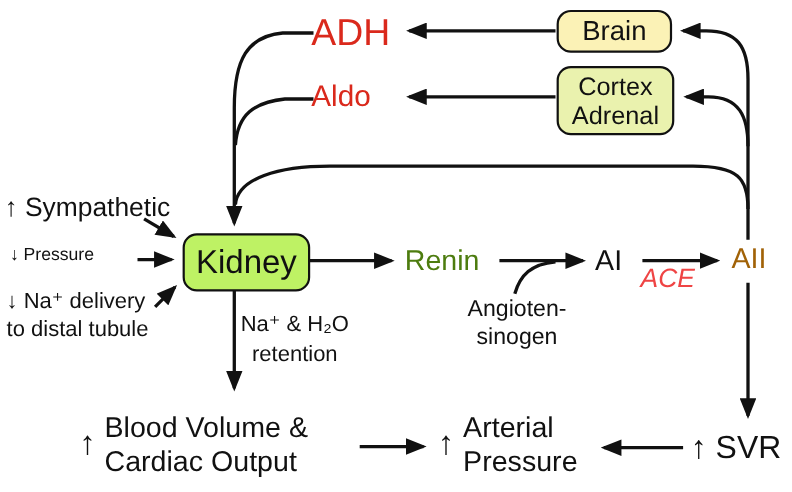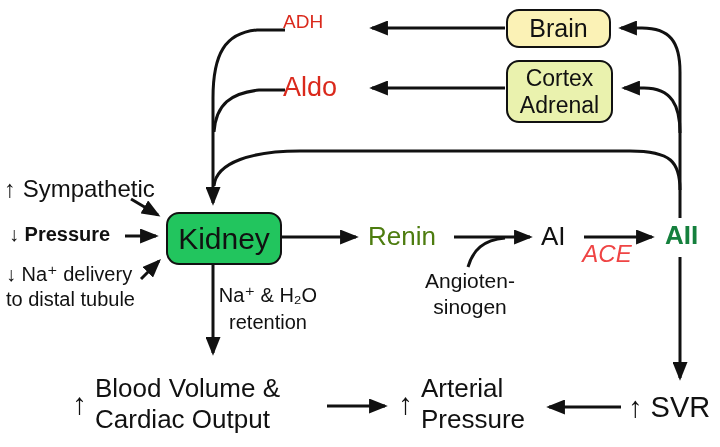--- a/index.html
+++ b/index.html
@@ -14,30 +14,30 @@
   .green{color:#4da53b;}
   .box{
     position:absolute;display:flex;align-items:center;justify-content:center;
     border:2.5px solid #111;border-radius:13px;text-align:center;
   }
   
   .box-brain{left:506px;top:9px;width:101px;height:35px;font-size:25px;background:#fbf2b6;align-items:center;}
   .box-adrenal{left:506px;top:60px;width:103px;height:59px;font-size:23px;line-height:27px;background:#eaf2ae;}
   .box-kidney{left:166px;top:212px;width:112px;height:49px;font-size:30px;background:#f9c5c2;}
   
-  .lbl-adh{left:283px;top:12px;font-size:19px;}
+  .lbl-adh{left:283px;top:12px;font-size:34px;}
   .lbl-aldo{left:283px;top:73px;font-size:27px;}
   .lbl-renin{left:368px;top:222px;font-size:26px;}
   .lbl-ai{left:541px;top:222px;font-size:26px;text-align:right;}
   .lbl-ace{left:577px;top:241px;width:60px;text-align:center;font-size:24px;font-style:italic;}
   .lbl-aii{left:665px;top:221px;font-size:26px;}
   .lbl-angio{left:405px;top:268px;width:130px;text-align:center;font-size:21px;line-height:26px;}
   
   .lbl-symp{left:4px;top:176px;font-size:24px;}
-  .lbl-press{left:9px;top:223px;font-size:20px;font-weight:bold;}
+  .lbl-press{left:9px;top:223px;font-size:16px;}
   .lbl-nadel{left:6px;top:262px;font-size:20px;line-height:25px;}
   
   .lbl-retention{left:216px;top:282px;width:104px;text-align:center;font-size:20px;line-height:27px;}
   .bigrow{position:absolute;display:flex;align-items:center;gap:8px;}
   .bigrow .up{font-size:30px;line-height:1;}
   .bigrow .two{text-align:left;font-size:26px;line-height:31px;white-space:nowrap;}
   .row-bv{left:72px;top:373px;}
   .row-ap{left:398px;top:373px;}
   .lbl-svr{left:628px;top:392px;font-size:29px;}
 </style>
@@ -93,35 +93,35 @@
 
   <div class="box box-brain" style="background-color: rgb(251, 242, 182);">
     <span>Brain</span>
   </div>
   <div class="box box-adrenal" style="background-color: rgb(234, 242, 174);">
     <span>
       <span style="display:block">Cortex</span>
       <span style="display:block">Adrenal</span>
     </span>
   </div>
-  <div class="box box-kidney" style="background-color: #22c55e;">
+  <div class="box box-kidney" style="background-color: #bef264;">
     <span>Kidney</span>
   </div>
 
   <div class="lbl lbl-symp">↑ Sympathetic</div>
   <div class="lbl lbl-press">↓ Pressure</div>
   <div class="lbl lbl-nadel">
     <span style="display:block">↓ Na⁺ delivery</span>
     <span style="display:block">to distal tubule</span>
   </div>
 
   <div class="lbl lbl-renin red" style="color: #4d7c0f;">Renin</div>
   <div class="lbl lbl-ai">AI</div>
   <div class="lbl lbl-ace green" style="color: #ef4444;">ACE</div>
-  <div class="lbl lbl-aii red" style="color: #15803d; font-weight: bold;">AII</div>
+  <div class="lbl lbl-aii red" style="color: #a16207;">AII</div>
   <div class="lbl lbl-angio">
     <span style="display:block">Angioten-</span>
     <span style="display:block">sinogen</span>
   </div>
 
   <div class="lbl lbl-retention">
     <span style="display:block">Na⁺ &amp; H₂O</span>
     <span style="display:block">retention</span>
   </div>
 

